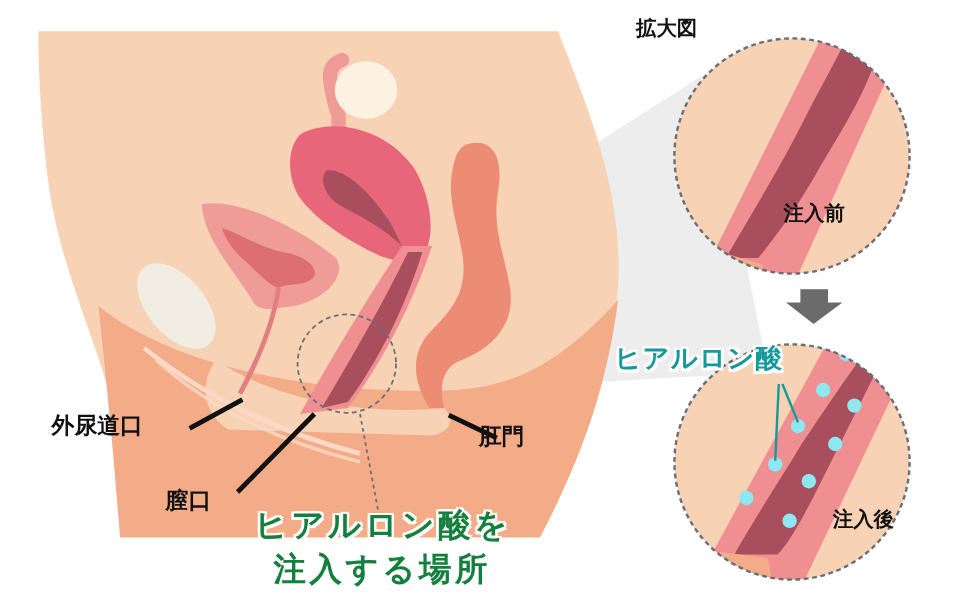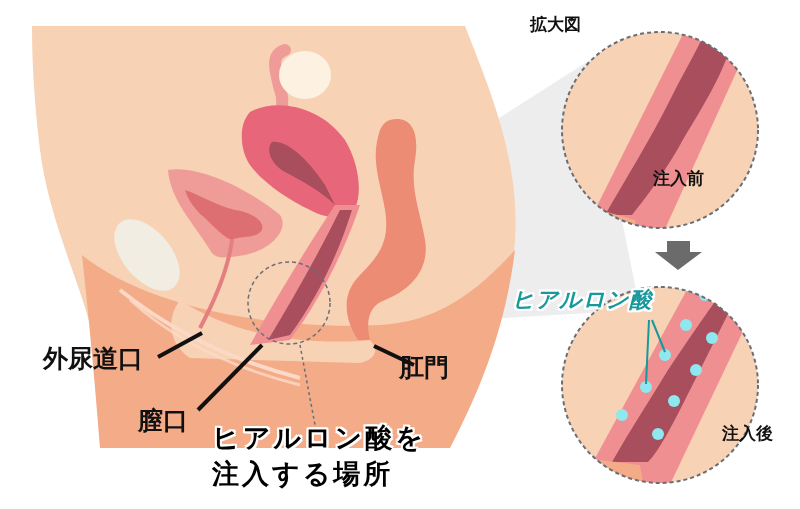--- a/index.html
+++ b/index.html
@@ -1,25 +1,25 @@
 <!DOCTYPE html>
 <html><head>
 <meta charset="utf-8">
 <style>
   html, body { margin: 0; padding: 0; background: #ffffff; }
   body { width: 800px; height: 509px; position: relative; overflow: hidden;
          font-family: "DejaVu Sans", "Liberation Sans", sans-serif; }
   svg.stage { position: absolute; left: 0; top: 0; }
   .lbl { position: absolute; font-weight: bold; color: #111; white-space: nowrap; line-height: 1; }
-  .lbl-main { font-size: 25px; }
+  .lbl-main { font-size: 19px; }
   .lbl-small { font-size: 17px; text-align: center; }
   .lbl-teal { font-size: 22px; color: #17999c; letter-spacing: 1px;
               text-shadow: 2px 0 0 #fff, -2px 0 0 #fff, 0 2px 0 #fff, 0 -2px 0 #fff, 2px 2px 0 #fff, -2px -2px 0 #fff, 2px -2px 0 #fff, -2px 2px 0 #fff; }
-  .lbl-gray { font-size: 27px; color: #000000; letter-spacing: 3px; font-weight: bold;
-              text-shadow: 2px 0 0 #fff, -2px 0 0 #fff, 0 2px 0 #fff, 0 -2px 0 #fff, 2px 2px 0 #fff, -2px -2px 0 #fff, 2px -2px 0 #fff, -2px 2px 0 #fff; font-family: Liberation Serif, serif; }
+  .lbl-gray { font-size: 27px; color: #15803d; letter-spacing: 3px; font-weight: bold;
+              text-shadow: 2px 0 0 #fff, -2px 0 0 #fff, 0 2px 0 #fff, 0 -2px 0 #fff, 2px 2px 0 #fff, -2px -2px 0 #fff, 2px -2px 0 #fff, -2px 2px 0 #fff; }
 </style>
 </head>
 <body>
 
 <svg class="stage" width="800" height="509" viewBox="0 0 800 509">
 
   <polygon points="260,270 590,60 640,310 300,330" fill="#d8d8d8" opacity="0.45"></polygon>
 
   <path d="M32,26 L465,26 C490,90 520,160 515,240 C510,300 495,340 470,355 L96,355 C90,300 50,230 40,150 C34,100 32,60 32,26 Z" fill="#f8d2b5"></path>
 
@@ -98,16 +98,16 @@
 
   <line x1="649" y1="320" x2="646" y2="384" stroke="#17999c" stroke-width="2"></line>
   <line x1="652" y1="320" x2="665" y2="352" stroke="#17999c" stroke-width="2"></line>
 </svg>
 
 <div class="lbl lbl-small" style="left:530px; top:16px;">拡大図</div>
 <div class="lbl lbl-main" style="left:43px; top:346px;">外尿道口</div>
 <div class="lbl lbl-main" style="left:138px; top:408px;font-family:Liberation Serif, serif;">膣口</div>
 <div class="lbl lbl-main" style="left:399px; top:355px;">肛門</div>
 <div class="lbl lbl-gray" style="left:212px; top:425px;">ヒアルロン酸を</div>
-<div class="lbl lbl-gray" style="left:212px; top:461px;text-align:center;">注入する場所</div>
-<div class="lbl lbl-teal" style="left:512px; top:289px;font-style:italic;">ヒアルロン酸</div>
+<div class="lbl lbl-gray" style="left:228px; top:461px;text-align:center;">注入する場所</div>
+<div class="lbl lbl-teal" style="left:512px; top:289px;">ヒアルロン酸</div>
 <div class="lbl lbl-small" style="left:653px; top:170px;">注入前</div>
-<div class="lbl lbl-small" style="left:694px; top:425px;margin-left:28px;">注入後</div>
+<div class="lbl lbl-small" style="left:694px; top:425px;">注入後</div>
 
 </body></html>

